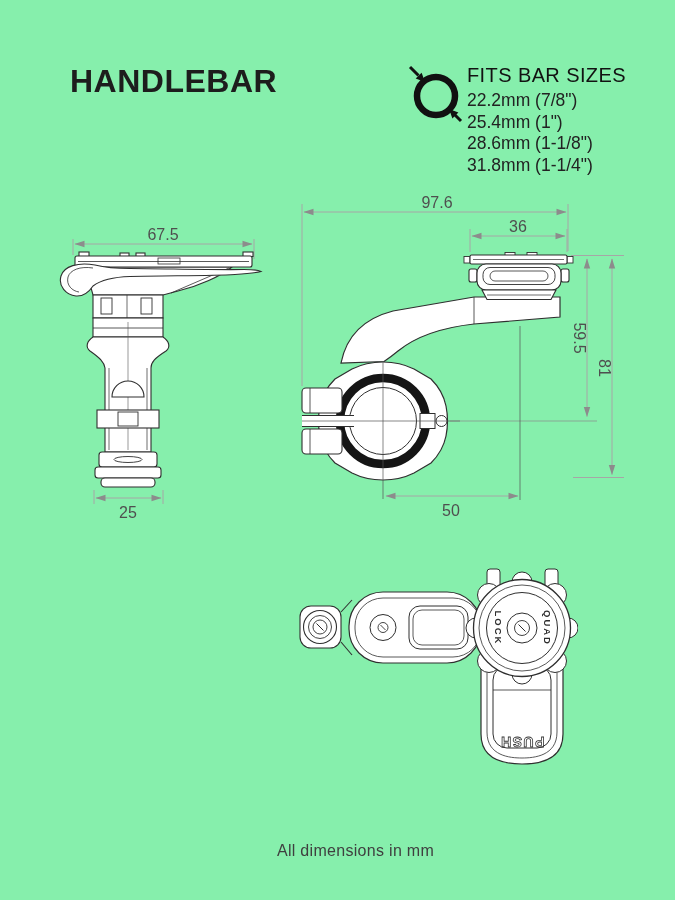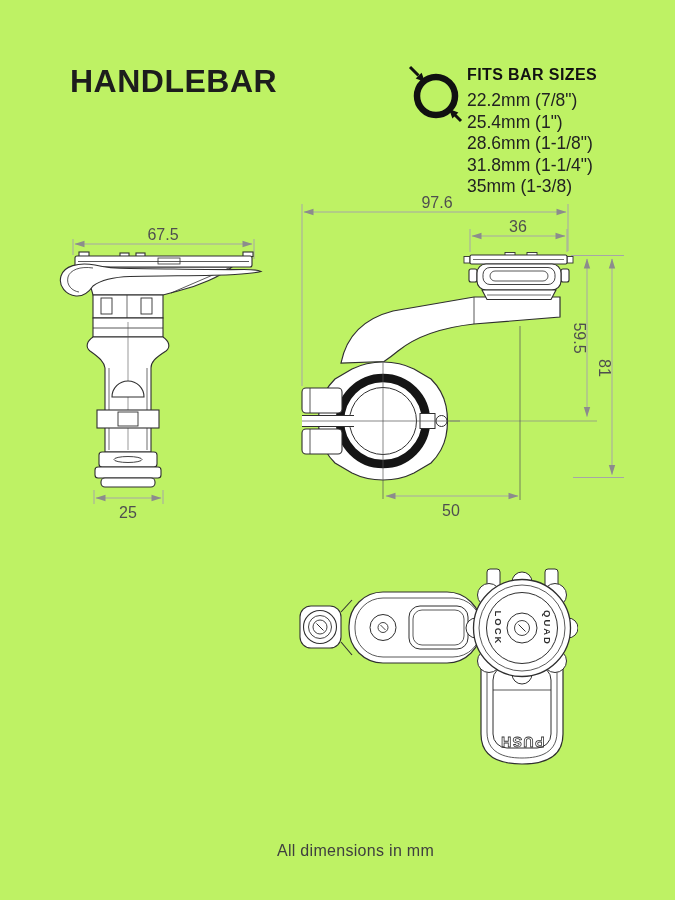--- a/index.html
+++ b/index.html
@@ -1,22 +1,22 @@
 <!DOCTYPE html>
 <html><head>
 <meta charset="utf-8">
 <style>
   html,body{margin:0;padding:0;background:#fff;}
-  .page{position:relative;width:675px;height:900px;background:#bef264;overflow:hidden;
+  .page{position:relative;width:675px;height:900px;background:#86efac;overflow:hidden;
         font-family:"Liberation Sans",sans-serif;color:#1c1c1c;}
   .title{position:absolute;left:70px;top:66px;font-size:32px;line-height:31px;
          font-weight:700;letter-spacing:0.5px;color:#1d1d1d;}
   .fits-icon{position:absolute;left:408px;top:60px;}
   .fits-block{position:absolute;left:467px;top:63px;}
-  .fits-heading{font-size:16px;font-weight:700;letter-spacing:0.4px;line-height:24px;color:#121212;}
+  .fits-heading{font-size:20px;font-weight:400;letter-spacing:0.4px;line-height:24px;color:#121212;}
   .fits-list{list-style:none;margin:3px 0 0 0;padding:0;font-size:17.5px;line-height:21.5px;color:#222;}
   .view{position:absolute;}
   .footer{position:absolute;left:18px;top:842px;width:100%;text-align:center;
           font-size:16px;color:#3f3f3f;letter-spacing:0.3px;}
   svg text{font-family:"Liberation Sans",sans-serif;}
   .dimtxt{font-size:16px;fill:#4f4f4f;}
   .engrave{font-weight:700;fill:#2e2e2e;}
 </style>
 </head>
 <body>
@@ -35,21 +35,20 @@
     <polygon points="41,49 50.4,52.4 44.4,58.4" fill="#111"></polygon>
   </svg>
 
   <div class="fits-block">
     <div class="fits-heading">FITS BAR SIZES</div>
     <ul class="fits-list">
       <li>22.2mm (7/8")</li>
       <li>25.4mm (1")</li>
       <li>28.6mm (1-1/8")</li>
       <li>31.8mm (1-1/4")</li>
-      <li>35mm (1-3/8)</li>
     </ul>
   </div>
 
   <svg class="view" style="left:50px;top:218px;" width="230" height="310" viewBox="50 218 230 310">
     <defs>
       <marker id="dimarr" markerWidth="12" markerHeight="10" refX="10" refY="5" orient="auto-start-reverse" markerUnits="userSpaceOnUse">
         <path d="M0.5,1.8 L10.5,5 L0.5,8.2 Z" fill="#8c8c8c"></path>
       </marker>
     </defs>
 

